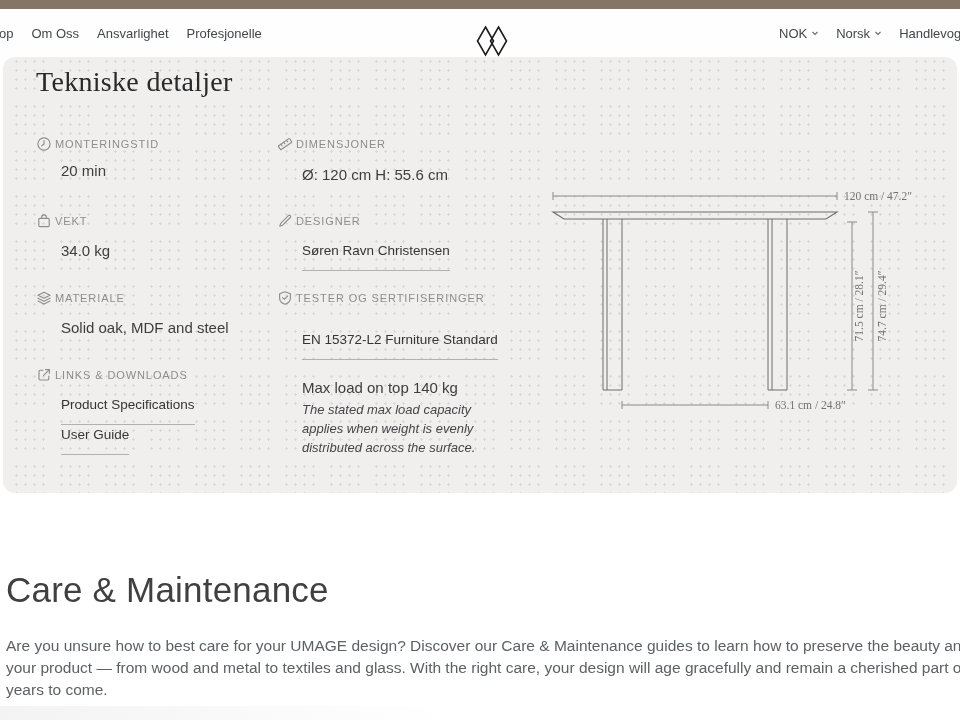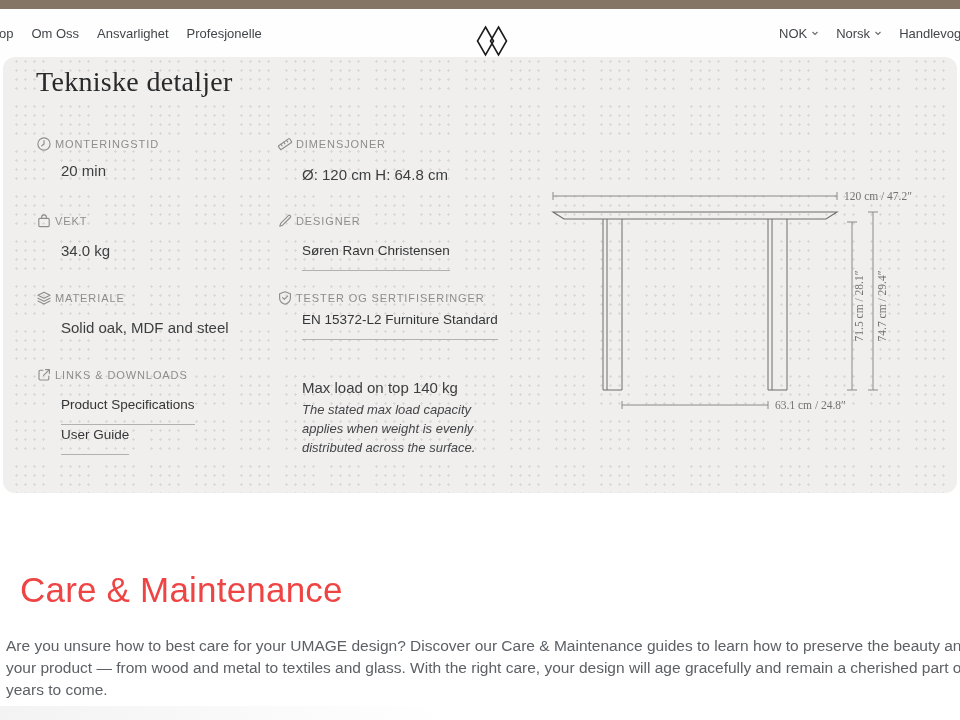--- a/index.html
+++ b/index.html
@@ -89,22 +89,21 @@
   }
   .drawing { position: absolute; left: 542px; top: 128px; }
   .dim-text {
     font-family: "Liberation Serif", serif;
     font-size: 11.5px; fill: #757372;
   }
   
   .care-title {
     position: absolute; left: 6px; top: 570px;
     font-size: 35px; font-weight: 500; letter-spacing: 0.2px;
-    color: #ef4444;
-    margin-left: 14px;
+    color: #404040;
   }
   .care-body {
     position: absolute; left: 6px; top: 635px;
     width: 1100px;
   }
   .care-line {
     font-size: 15.5px; line-height: 22px; color: #5d6165;
     white-space: nowrap;
   }
   .bottom-fade {
@@ -227,21 +226,21 @@
                 <rect x="1.2" y="5.8" width="13.6" height="4.6" rx="0.6"></rect>
                 <path d="M4.6 5.8 v2"></path>
                 <path d="M8 5.8 v2"></path>
                 <path d="M11.4 5.8 v2"></path>
               </g>
             </svg>
         </span>
         <span class="spec-label">DIMENSJONER</span>
       </div>
       <div class="spec-body" style="margin-top:13px">
-          <div class="spec-value">Ø: 120 cm H: 64.8 cm</div>
+          <div class="spec-value">Ø: 120 cm H: 55.6 cm</div>
         </div>
     </div>
 
     <div class="spec" style="left:274px; top:156px">
       <div class="spec-head">
         <span class="spec-icon">
           <svg width="16" height="16" viewBox="0 0 16 16" class="ic">
               <path d="M2.8 13.2 L3.7 10.3 L11.4 2.6 a1.3 1.3 0 0 1 1.9 1.9 L5.6 12.2 L2.8 13.2 Z"></path>
             </svg>
         </span>
@@ -255,21 +254,21 @@
     <div class="spec" style="left:274px; top:233px">
       <div class="spec-head">
         <span class="spec-icon">
           <svg width="16" height="16" viewBox="0 0 16 16" class="ic">
               <path d="M8 1.8 L13.4 3.8 V8 c0 3.3 -2.3 5.3 -5.4 6.3 C4.9 13.3 2.6 11.3 2.6 8 V3.8 Z"></path>
               <path d="M5.6 7.7 L7.3 9.4 L10.6 6.1"></path>
             </svg>
         </span>
         <span class="spec-label">TESTER OG SERTIFISERINGER</span>
       </div>
-      <div class="spec-body" style="margin-top:4px">
+      <div class="spec-body" style="margin-top:24px">
         <a class="spec-link">EN 15372-L2 Furniture Standard</a>
       </div>
     </div>
 
     <div class="spec" style="left:274px; top:310px">
       <div class="spec-body" style="margin-top:11px">
         <div class="spec-value">Max load on top 140 kg</div>
         <div class="spec-note">The stated max load capacity applies when weight is evenly distributed across the surface.</div>
       </div>
     </div>

